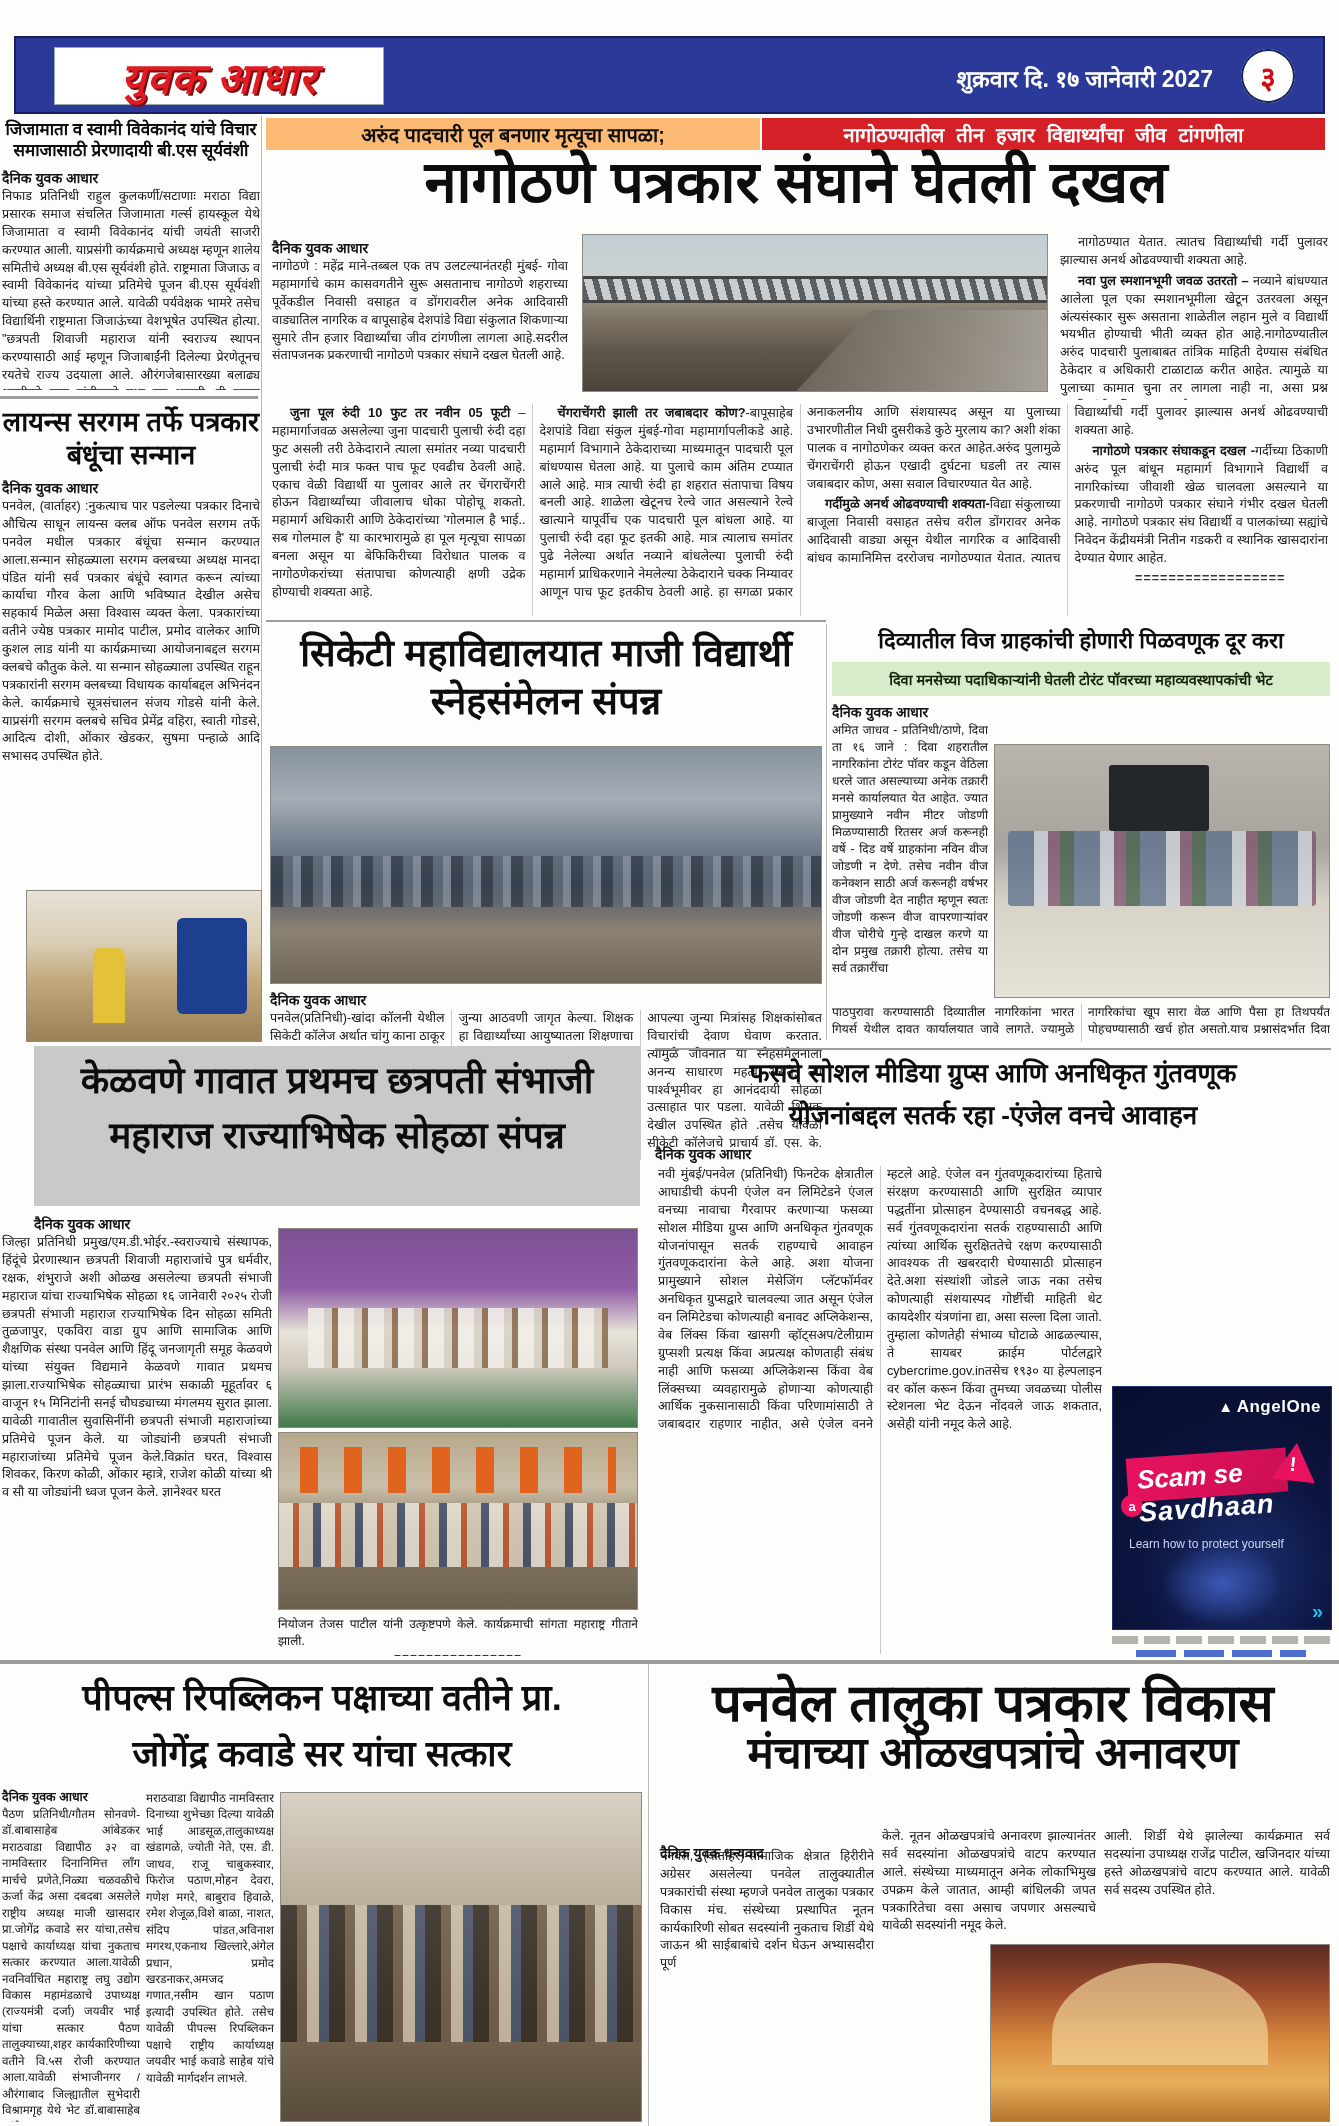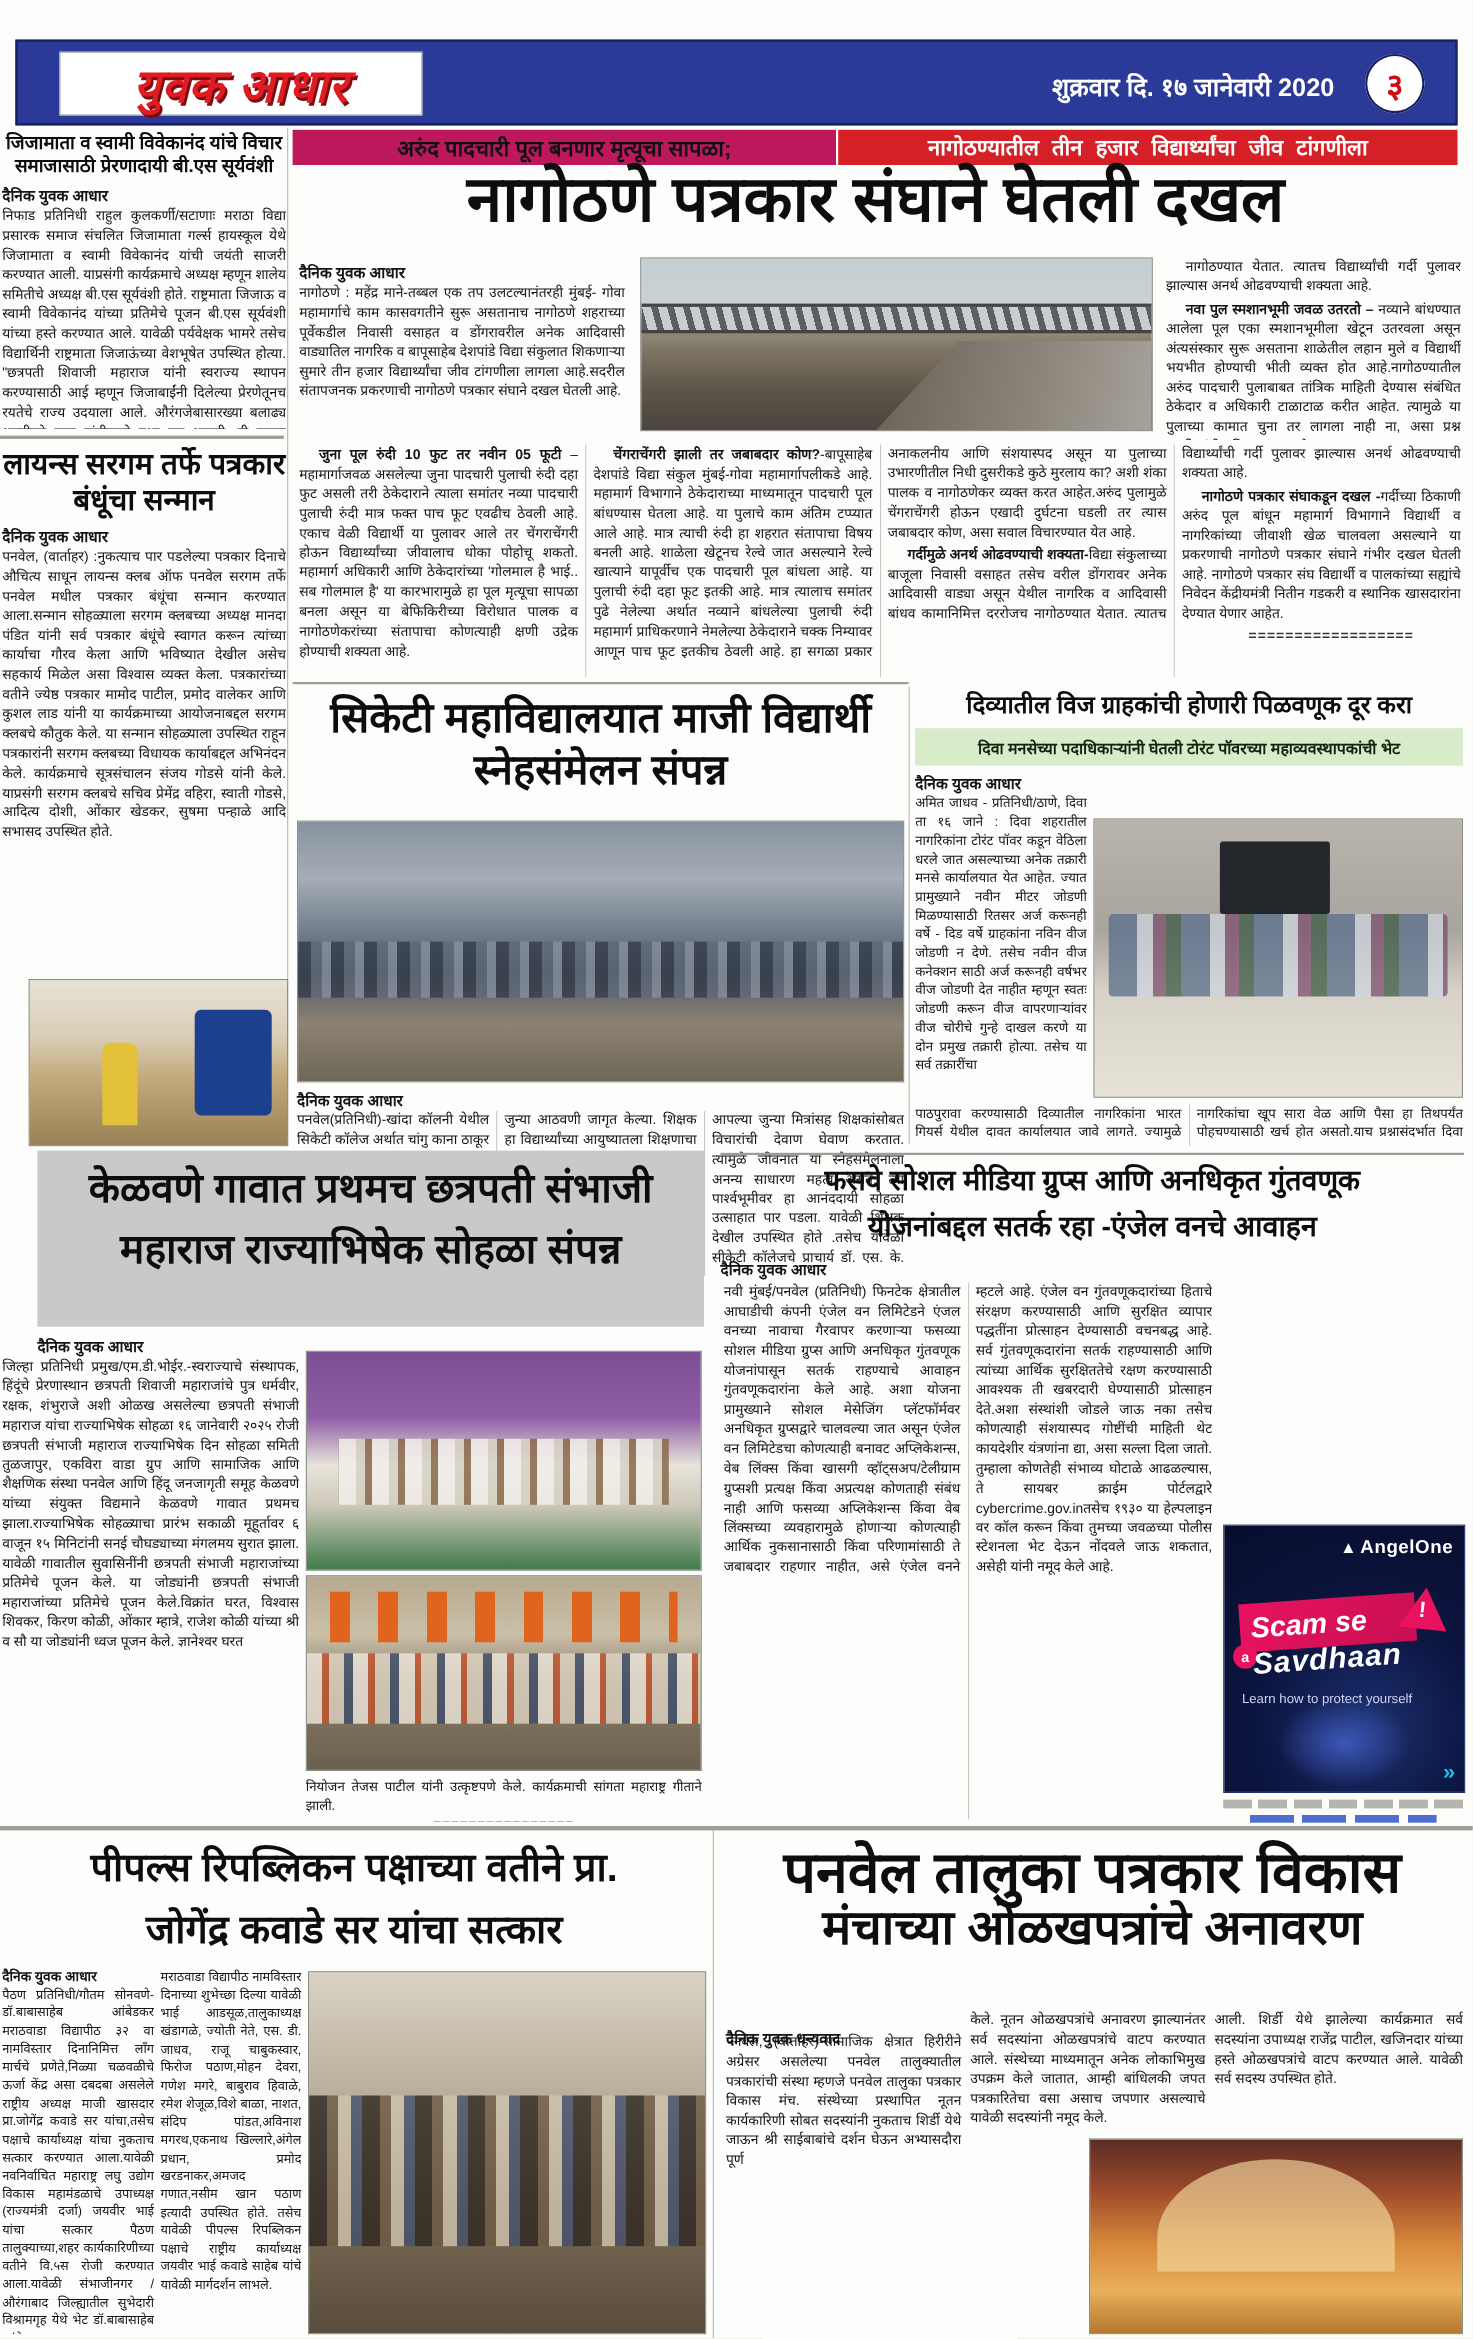--- a/index.html
+++ b/index.html
@@ -8,21 +8,21 @@
   .abs{position:absolute;box-sizing:border-box;}
   
   .mast{left:14px;top:36px;width:1311px;height:78px;background:#2b3a98;border:2px solid #16205e;}
   .logobox{left:38px;top:9px;width:330px;height:58px;background:#fff;border:1px solid #9aa;display:flex;align-items:center;justify-content:center;}
   .logotext{font-size:42px;font-weight:bold;font-style:italic;color:#e11b22;text-shadow:2px 2px 0 #7a0d10;letter-spacing:1px;}
   .mastdate{right:110px;top:24px;color:#fff;font-size:23px;font-weight:bold;}
   .pagecircle{right:28px;top:11px;width:54px;height:54px;background:#fff;border-radius:50%;display:flex;align-items:center;justify-content:center;
               color:#d00b12;font-size:30px;font-weight:bold;box-shadow:0 0 0 2px #16205e inset;}
   
   .banner{top:118px;height:32px;display:flex;align-items:center;justify-content:center;font-weight:bold;font-size:20px;padding:0 8px;white-space:nowrap;overflow:hidden;}
-  .banner-y{left:266px;width:494px;background:#be185d;color:#111;}
+  .banner-y{left:266px;width:494px;background:#fdba74;color:#111;}
   .banner-r{left:762px;width:563px;background:#d42026;color:#fff;font-family:Liberation Mono, monospace;}
   
   .headline{font-weight:bold;color:#0d0d0d;text-align:center;line-height:1.22;}
   .byline{font-weight:bold;text-align:left;font-size:14px;}
   .body-txt{font-size:12.6px;line-height:1.42;text-align:justify;overflow:hidden;}
   .body-txt p{margin:0 0 2px 0;text-indent:18px;}
   .body-txt b{font-size:12.8px;}
   .cols{column-gap:14px;column-rule:1px solid #c9c9c6;}
   .sep{font-weight:bold;letter-spacing:1px;text-align:center;color:#333;}
   .hr{background:#9d9d99;}
@@ -71,21 +71,21 @@
 </style>
 </head>
 <body>
 
 <div class="page">
 
   <div class="abs mast">
     <div class="abs logobox">
       <span class="logotext">युवक आधार</span>
     </div>
-    <div class="abs mastdate">शुक्रवार दि. १७ जानेवारी 2020</div>
+    <div class="abs mastdate">शुक्रवार दि. १७ जानेवारी 2027</div>
     <div class="abs pagecircle">३</div>
   </div>
 
   <div class="abs headline" style="left:2px;top:120px;width:258px;font-size:17px;">जिजामाता व स्वामी विवेकानंद यांचे विचार समाजासाठी प्रेरणादायी बी.एस सूर्यवंशी</div>
   <div class="abs byline" style="left:2px;top:168px;width:258px;">दैनिक युवक आधार</div>
   <div class="abs body-txt" style="left:2px;top:188px;width:258px;height:202px;">निफाड प्रतिनिधी राहुल कुलकर्णी/सटाणाः मराठा विद्या प्रसारक समाज संचलित जिजामाता गर्ल्स हायस्कूल येथे जिजामाता व स्वामी विवेकानंद यांची जयंती साजरी करण्यात आली. याप्रसंगी कार्यक्रमाचे अध्यक्ष म्हणून शालेय समितीचे अध्यक्ष बी.एस सूर्यवंशी होते. राष्ट्रमाता जिजाऊ व स्वामी विवेकानंद यांच्या प्रतिमेचे पूजन बी.एस सूर्यवंशी यांच्या हस्ते करण्यात आले. यावेळी पर्यवेक्षक भामरे तसेच विद्यार्थिनी राष्ट्रमाता जिजाऊंच्या वेशभूषेत उपस्थित होत्या. "छत्रपती शिवाजी महाराज यांनी स्वराज्य स्थापन करण्यासाठी आई म्हणून जिजाबाईंनी दिलेल्या प्रेरणेतूनच रयतेचे राज्य उदयाला आले. औरंगजेबासारख्या बलाढ्य शक्तीपुढे रयत खंबीरपणे उभा राहू शकली. ही ताकद छत्रपती शिवाजी महाराजांनी निर्माण केली. या ताकदीची पायाभरणी संस्कार आणि शिक्षण यांच्या रूपात जिजाबाईंनी केली होती". अशा शब्दांत त्यांनी जिजाऊ बद्दलच्या स्मृतींना उजाळा दिला. तसेच युवकांनी आपल्या जीवनामध्ये स्वामी विवेकानंदांचा आदर्श घेऊन राष्ट्रकार्य करावे असे आव्हान यावेळी त्यांनी विद्यार्थिनींना केले. याप्रसंगी विद्यालयातील शिक्षक बंधू भगिनी शिक्षकेतर कर्मचारी विद्यार्थिनी मोठ्या संख्येने उपस्थित होते.</div>
 
   <div class="abs vr" style="left:261px;top:116px;height:926px;"></div>
 
   <div class="abs banner banner-y">अरुंद पादचारी पूल बनणार मृत्यूचा सापळा;</div>

